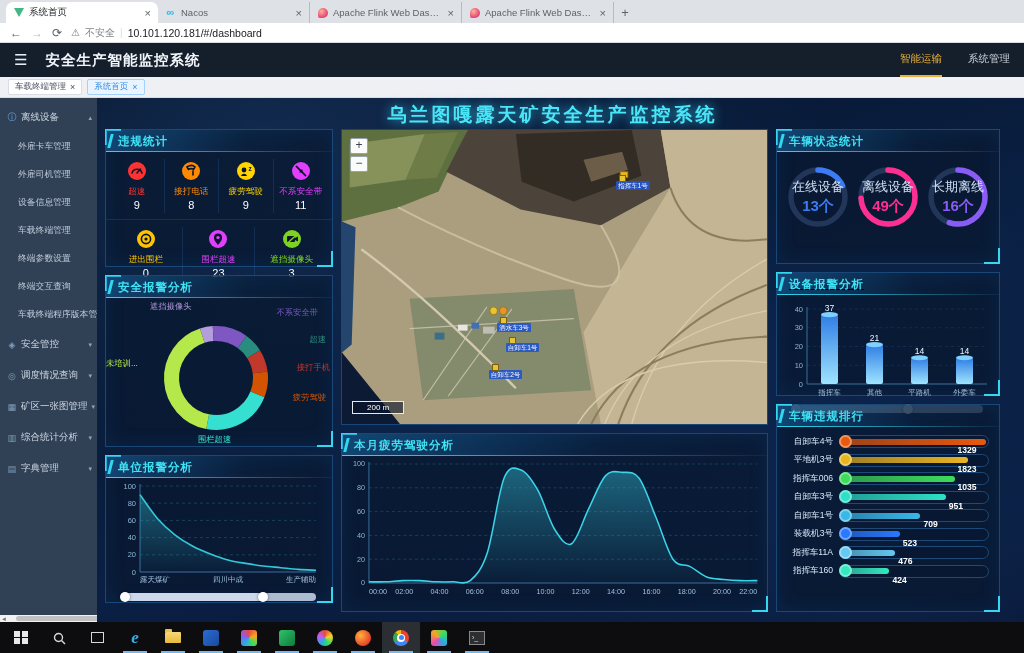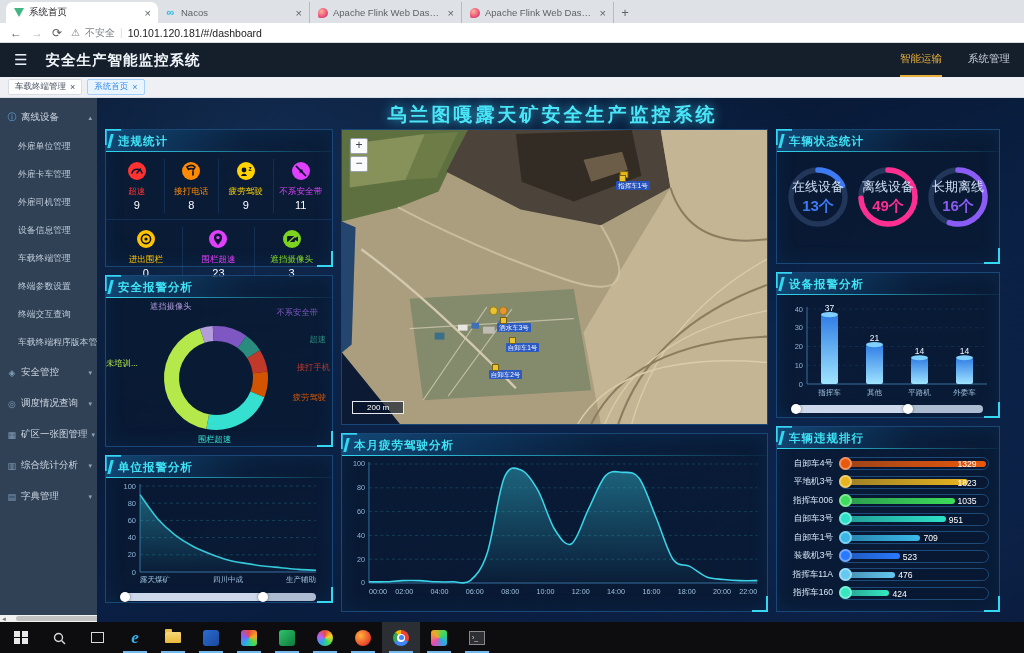--- a/index.html
+++ b/index.html
@@ -136,21 +136,21 @@
   .ring .rl { font-size:13px; color:#cfe0f5; }
   .ring .rv { font-size:15px; font-weight:bold; }
 
   
   .rank { padding:8px 10px 4px 6px; display:flex; flex-direction:column; gap:5.5px; }
   .rank-row { display:flex; align-items:center; height:13px; }
   .rank-label { width:50px; text-align:right; font-size:8.6px; color:#d7e6f7; margin-right:6px; flex:none; white-space:nowrap; }
   .rank-track { flex:1; position:relative; height:13px; border:1px solid #1d4a78; border-radius:7px; background:rgba(8,24,50,.72); }
   .rank-bar { position:absolute; left:5px; top:2.5px; height:6px; border-radius:3px; }
   .rank-dot { position:absolute; left:-1px; top:-1.5px; width:13px; height:13px; border-radius:50%; }
-  .rank-val { position:absolute; top:1px; font-size:8.6px; color:#fff; }
+  .rank-val { position:absolute; top:9px; font-size:8.6px; color:#fff;font-weight:bold; }
 
   
   .taskbar { height:31px; background:#0d0d0f; display:flex; align-items:stretch; padding-left:2px; flex:none; }
   .tb-ic { width:38px; display:flex; align-items:center; justify-content:center; position:relative; cursor:pointer; }
   .tb-ic.running::after { content:""; position:absolute; bottom:0; left:7px; right:7px; height:2px; background:#76b9ed; }
   .tb-ic.active-app { background:#2b2f33; }
   .tb-start { display:grid; grid-template-columns:6px 6px; grid-template-rows:6px 6px; gap:1.5px; }
   .tb-start span { background:#e8e8e8; }
   .ic-search { width:13px; height:13px; }
   .ic-taskview { width:13px; height:11px; border:1.5px solid #d8d8d8; }
@@ -236,21 +236,20 @@
 
   <div class="main">
 
     <aside class="sidebar">
       <div class="smenu" id="smenu">
           <div class="s-sec">
             <span class="s-ic blue">ⓘ</span>
             <span>离线设备</span>
             <span class="arr">▴</span>
           </div>
-          <div class="s-sub">外雇单位管理</div>
           <div class="s-sub">外雇卡车管理</div>
           <div class="s-sub">外雇司机管理</div>
           <div class="s-sub">设备信息管理</div>
           <div class="s-sub">车载终端管理</div>
           <div class="s-sub">终端参数设置</div>
           <div class="s-sub">终端交互查询</div>
           <div class="s-sub">车载终端程序版本管理</div>
           <div class="s-sec">
             <span class="s-ic">◈</span>
             <span>安全管控</span>
@@ -531,21 +530,21 @@
                     <circle cx="33" cy="33" r="27" stroke="#22365a" stroke-width="5.5" fill="none"></circle>
                     <circle cx="33" cy="33" r="27" stroke="#8a5cf5" stroke-width="5.5" fill="none" stroke-dasharray="93.30530181161686 169.64600329384882" stroke-linecap="round" transform="rotate(-90 33 33)"></circle>
                   </svg>
                   <div class="rtxt">
                     <div class="rl">长期离线</div>
                     <div class="rv" style="color: rgb(138, 92, 245);">16个</div>
                   </div>
                 </div>
               </div>
           </div>
-          <div class="panel" style="height:146px;">
+          <div class="panel" style="height:124px;text-decoration:underline;">
             <div class="ptitle">设备报警分析</div>
             <div class="pbody">
               <svg class="chart" id="device-svg" width="100%" height="103" viewBox="0 0 210 103">
                   <text x="20" y="91.5" text-anchor="end" class="ytick">0</text>
                   <line x1="24" y1="70.25" x2="204" y2="70.25" stroke="rgba(60,150,220,.22)" stroke-width="0.7" stroke-dasharray="3 3"></line>
                   <text x="20" y="72.75" text-anchor="end" class="ytick">10</text>
                   <line x1="24" y1="51.5" x2="204" y2="51.5" stroke="rgba(60,150,220,.22)" stroke-width="0.7" stroke-dasharray="3 3"></line>
                   <text x="20" y="54" text-anchor="end" class="ytick">20</text>
                   <line x1="24" y1="32.75" x2="204" y2="32.75" stroke="rgba(60,150,220,.22)" stroke-width="0.7" stroke-dasharray="3 3"></line>
                   <text x="20" y="35.25" text-anchor="end" class="ytick">30</text>

